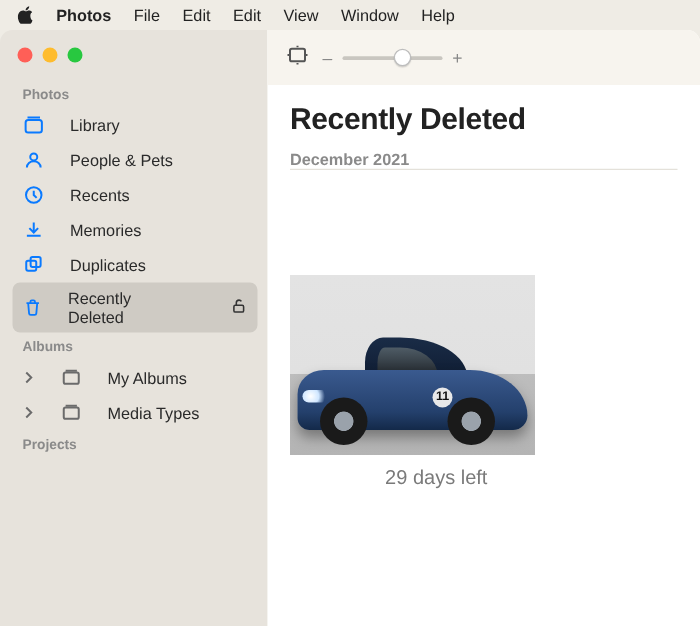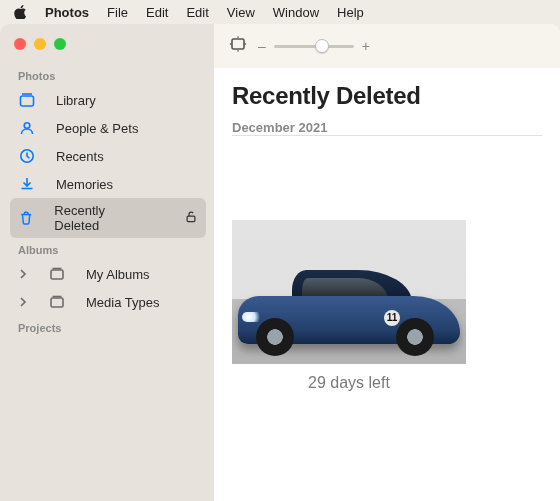--- a/index.html
+++ b/index.html
@@ -31,21 +31,21 @@
   .toolbar { height: 44px; display: flex; align-items: center; gap: 10px; padding: 0 14px; background: #f7f4ee; border-radius: 0 10px 0 0; }
   .toolbar .aspect-icon svg { stroke: #555; fill: none; }
   .zoom { display: flex; align-items: center; gap: 8px; color: #888; font-size: 14px; }
   .zoom-track { width: 80px; height: 3px; background: #c9c6c0; border-radius: 2px; position: relative; }
   .zoom-thumb { position: absolute; top: 50%; transform: translate(-50%, -50%); width: 14px; height: 14px; background: #fff; border: 1px solid #bdbdbd; border-radius: 50%; box-shadow: 0 1px 1px rgba(0,0,0,.15); }
   .content { padding: 14px 18px 10px 18px; }
   .title { font-size: 24px; font-weight: 800; letter-spacing: -0.3px; }
   .datehdr { font-size: 13px; font-weight: 700; color: #8a8a8a; margin-top: 10px; border-bottom: 1px solid #e4e1da; }
   .thumb-area { padding: 74px 18px 0 18px; }
   .thumb { width: 234px; }
-  .thumb .img { width: 234px; height: 144px; background: linear-gradient(#e3e3e3 0%, #e1e1e1 55%, #bdbdbd 55%, #b4b4b4 100%); position: relative; overflow: hidden; text-decoration: underline; }
+  .thumb .img { width: 196px; height: 144px; background: linear-gradient(#e3e3e3 0%, #e1e1e1 55%, #bdbdbd 55%, #b4b4b4 100%); position: relative; overflow: hidden; text-decoration: underline; }
   .car { position: absolute; left: 6px; right: 6px; bottom: 8px; height: 92px; }
   .car .body { position: absolute; left: 0; right: 0; bottom: 12px; height: 48px; background: linear-gradient(180deg, #3a5a8f 0%, #24406c 70%, #132949 100%); border-radius: 22px 48px 12px 10px / 20px 38px 12px 10px; box-shadow: 0 6px 10px rgba(0,0,0,.35); }
   .car .cabin { position: absolute; left: 54px; right: 48px; bottom: 50px; height: 36px; background: linear-gradient(180deg, #1a2c47 0%, #0e1b30 100%); border-radius: 16px 60px 4px 4px / 22px 36px 4px 4px; }
   .car .window { position: absolute; left: 64px; right: 72px; bottom: 54px; height: 24px; background: linear-gradient(180deg, #4f5c66 0%, #1e2328 100%); border-radius: 6px 30px 2px 2px / 12px 22px 2px 2px; }
   .car .headlight { position: absolute; left: 4px; bottom: 34px; width: 22px; height: 10px; background: radial-gradient(circle at 30% 50%, #fff 0%, #cfe6ff 40%, rgba(255,255,255,0) 70%); border-radius: 6px; filter: blur(0.5px); }
   .car .wheel { position: absolute; bottom: 0; width: 38px; height: 38px; background: radial-gradient(circle, #9aa2ab 0 28%, #1a1a1a 30% 100%); border-radius: 50%; }
   .car .wheel.w1 { left: 18px; }
   .car .wheel.w2 { right: 26px; }
   .car .badge { position: absolute; right: 60px; bottom: 30px; width: 16px; height: 16px; border-radius: 50%; background: #e8e8e8; color:#111; font: 700 10px/16px sans-serif; text-align:center; }
   .caption { text-align: center; font-size: 16px; color: #7a7a7a; margin-top: 10px; }
@@ -107,20 +107,29 @@
     </div>
     <div class="nav-item">
       <span class="icon">
           <svg viewBox="0 0 18 18" fill="none" stroke-width="1.6">
             <path d="M9 3v8"></path>
             <path d="M5.5 7.5 9 11l3.5-3.5"></path>
             <path d="M3.5 13.5h11"></path>
           </svg>
         </span>
       <span>Memories</span>
+    </div>
+    <div class="nav-item">
+      <span class="icon">
+          <svg viewBox="0 0 18 18" fill="none" stroke-width="1.6">
+            <rect x="3" y="5.5" width="8" height="8" rx="1.5"></rect>
+            <rect x="6.5" y="2.5" width="8" height="8" rx="1.5"></rect>
+          </svg>
+        </span>
+      <span>Duplicates</span>
     </div>
     <div class="nav-item selected">
       <span class="icon">
           <svg viewBox="0 0 18 18" fill="none" stroke-width="1.6">
             <path d="M3.5 5h11"></path>
             <path d="M7 5V3.8c0-.7.6-1.3 1.3-1.3h1.4c.7 0 1.3.6 1.3 1.3V5"></path>
             <path d="M5 5l.8 9c.05.8.7 1.4 1.5 1.4h3.4c.8 0 1.45-.6 1.5-1.4L13 5"></path>
           </svg>
         </span>
       <span>Recently Deleted</span>

